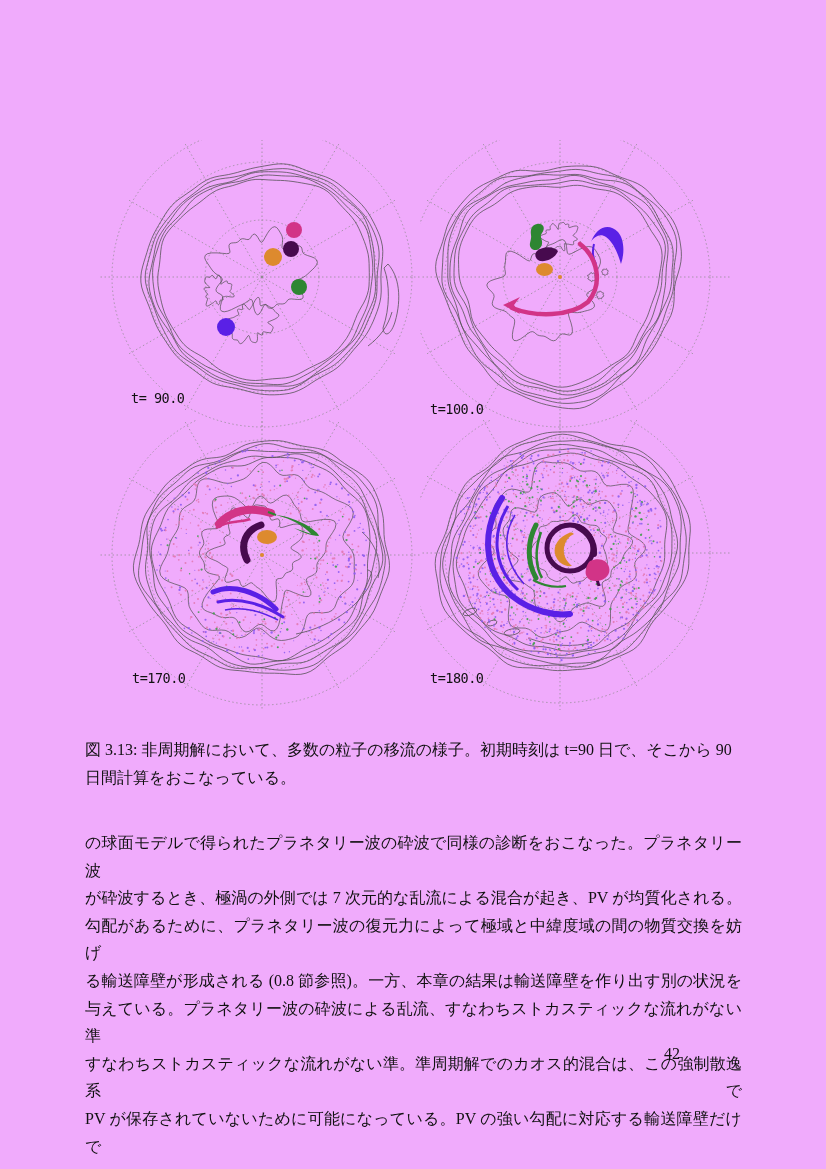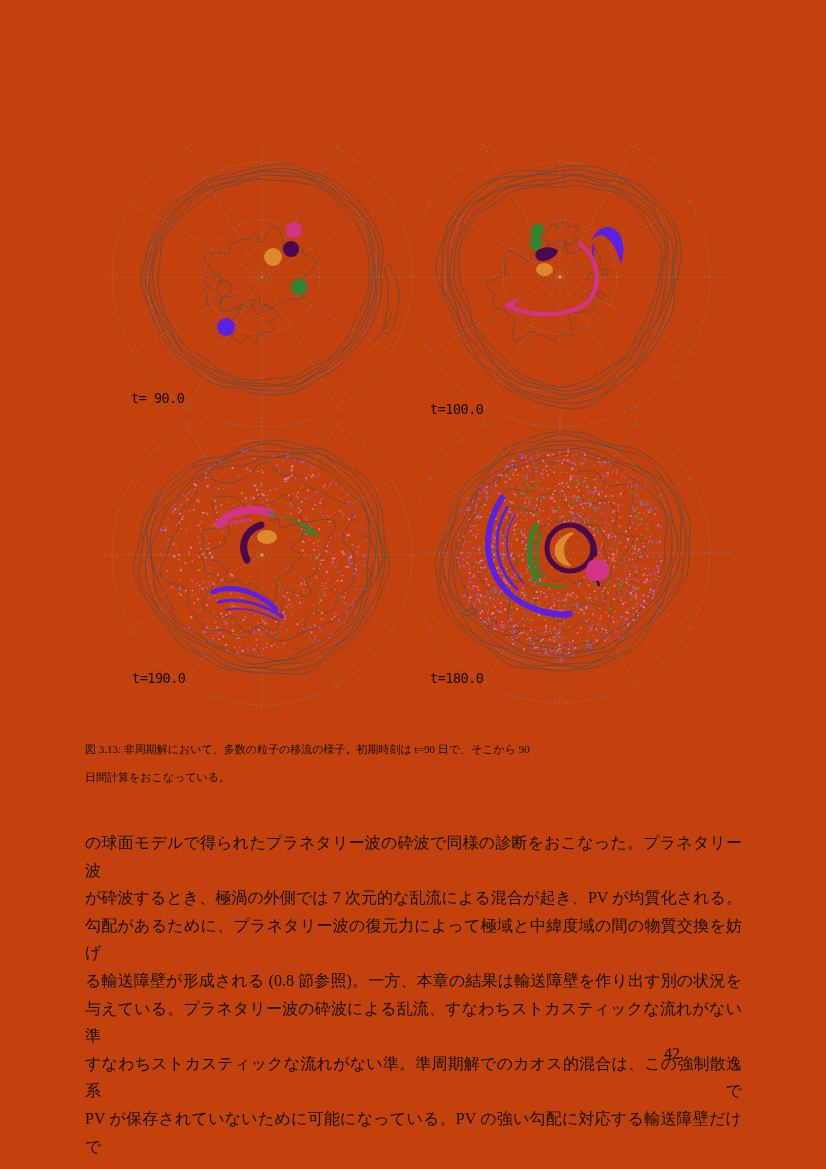--- a/index.html
+++ b/index.html
@@ -1,37 +1,37 @@
 <!DOCTYPE html>
 <html><head>
 <meta charset="utf-8">
 <style>
   html,body{margin:0;padding:0;}
   body{
     width:826px;height:1169px;background:#ffffff;position:relative;
     font-family:"Liberation Serif","DejaVu Serif",serif;color:#111;
     overflow:hidden;
   }
-  .page{position:absolute;left:0;top:0;width:826px;height:1169px;background:#c2410c;}
+  .page{position:absolute;left:0;top:0;width:826px;height:1169px;background:#f0abfc;}
   .panel{position:absolute;width:320px;height:290px;}
   #panel1{left:100px;top:140px;}
   #panel2{left:420px;top:140px;}
   #panel3{left:100px;top:420px;}
   #panel4{left:420px;top:420px;}
   .panel svg{position:absolute;left:0;top:0;}
   .panel-label{
     position:absolute;top:250px;
     font-family:"DejaVu Sans Mono","Liberation Mono",monospace;
     font-size:13.5px;color:#111;white-space:pre;letter-spacing:-0.5px;
   }
   #panel1 .panel-label{left:31px;}
   #panel2 .panel-label{left:10px;margin-top:11px;}
   #panel3 .panel-label{left:32px;}
   #panel4 .panel-label{left:10px;}
-  .caption{position:absolute;left:85px;top:736px;width:657px;font-size:11px;line-height:27.5px;}
+  .caption{position:absolute;left:85px;top:736px;width:657px;font-size:16px;line-height:27.5px;}
   .bodytext{position:absolute;left:85px;top:829px;width:657px;font-size:16px;line-height:27.6px;}
   .body-line{text-align:justify;text-align-last:justify;}
   .caption-line{text-align:left;}
   .pagenum{position:absolute;left:0;top:1045px;width:680px;text-align:right;font-size:16px;}
 </style>
 </head>
 <body>
 
 <div class="page">
 
@@ -759,21 +759,21 @@
         <path d="M176,95 C186,96 198,100 208,106 C214,110 218,113 219,116 C211,116 202,112 194,108 C200,110 206,112 211,114 C204,106 192,99 176,95 Z" fill="#2e8632"></path>
         <path d="M176,95 L168,92" fill="none" stroke-width="2" stroke="#2e8632"></path>
         <path d="M161,105 C146,110 139,124 147,140" fill="none" stroke-width="7" stroke-linecap="round" stroke="#470a4e"></path>
         <ellipse cx="167" cy="117" rx="10" ry="7" fill="#dd8a2e"></ellipse>
         <path d="M113,172 C132,163 158,172 176,189" fill="none" stroke-width="5" stroke-linecap="round" stroke="#5a20e6"></path>
         <path d="M118,182 C140,176 166,186 183,197" fill="none" stroke-width="3" stroke-linecap="round" stroke="#5a20e6"></path>
         <path d="M125,190 C145,186 162,192 178,200" fill="none" stroke-width="1.5" stroke="#5a20e6"></path>
         <circle cx="162" cy="135" r="2" fill="#dd8a2e"></circle>
       </g>
     </svg>
-    <div class="panel-label">t=190.0</div>
+    <div class="panel-label">t=170.0</div>
   </div>
 
   <div class="panel" id="panel4">
     <svg viewBox="0 0 320 290" width="320" height="290">
       <g class="grid">
           <circle cx="140" cy="133" r="57" fill="none" stroke="#8a8a8a" stroke-width="0.7" stroke-dasharray="1.5 2.5"></circle>
           <circle cx="140" cy="133" r="115" fill="none" stroke="#8a8a8a" stroke-width="0.7" stroke-dasharray="1.5 2.5"></circle>
           <circle cx="140" cy="133" r="150" fill="none" stroke="#8a8a8a" stroke-width="0.7" stroke-dasharray="1.5 2.5"></circle>
           <line x1="140" y1="133" x2="310" y2="133" stroke="#8a8a8a" stroke-width="0.7" stroke-dasharray="1.5 2.5"></line>
           <line x1="140" y1="133" x2="274.233937586588" y2="210.5" stroke="#8a8a8a" stroke-width="0.7" stroke-dasharray="1.5 2.5"></line>

